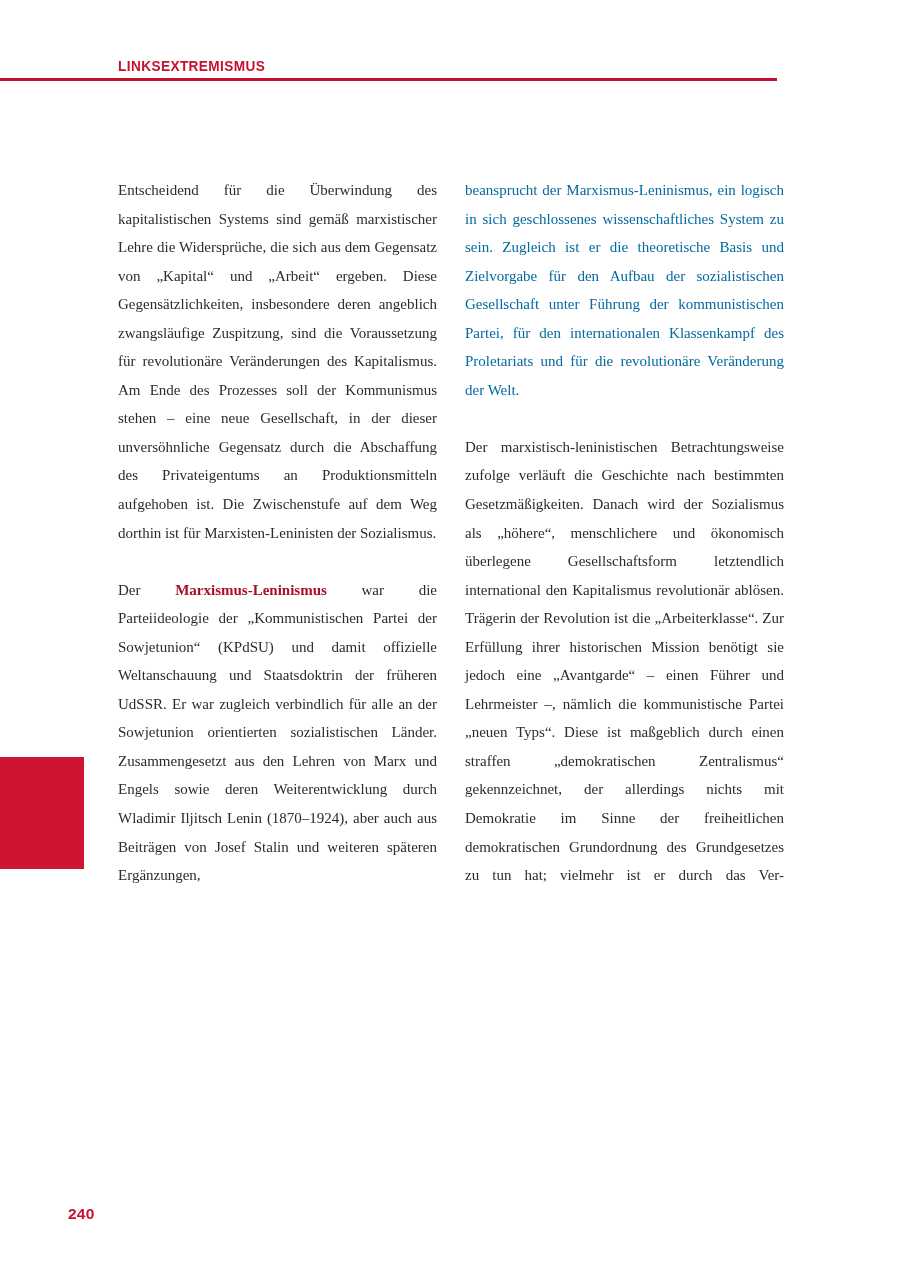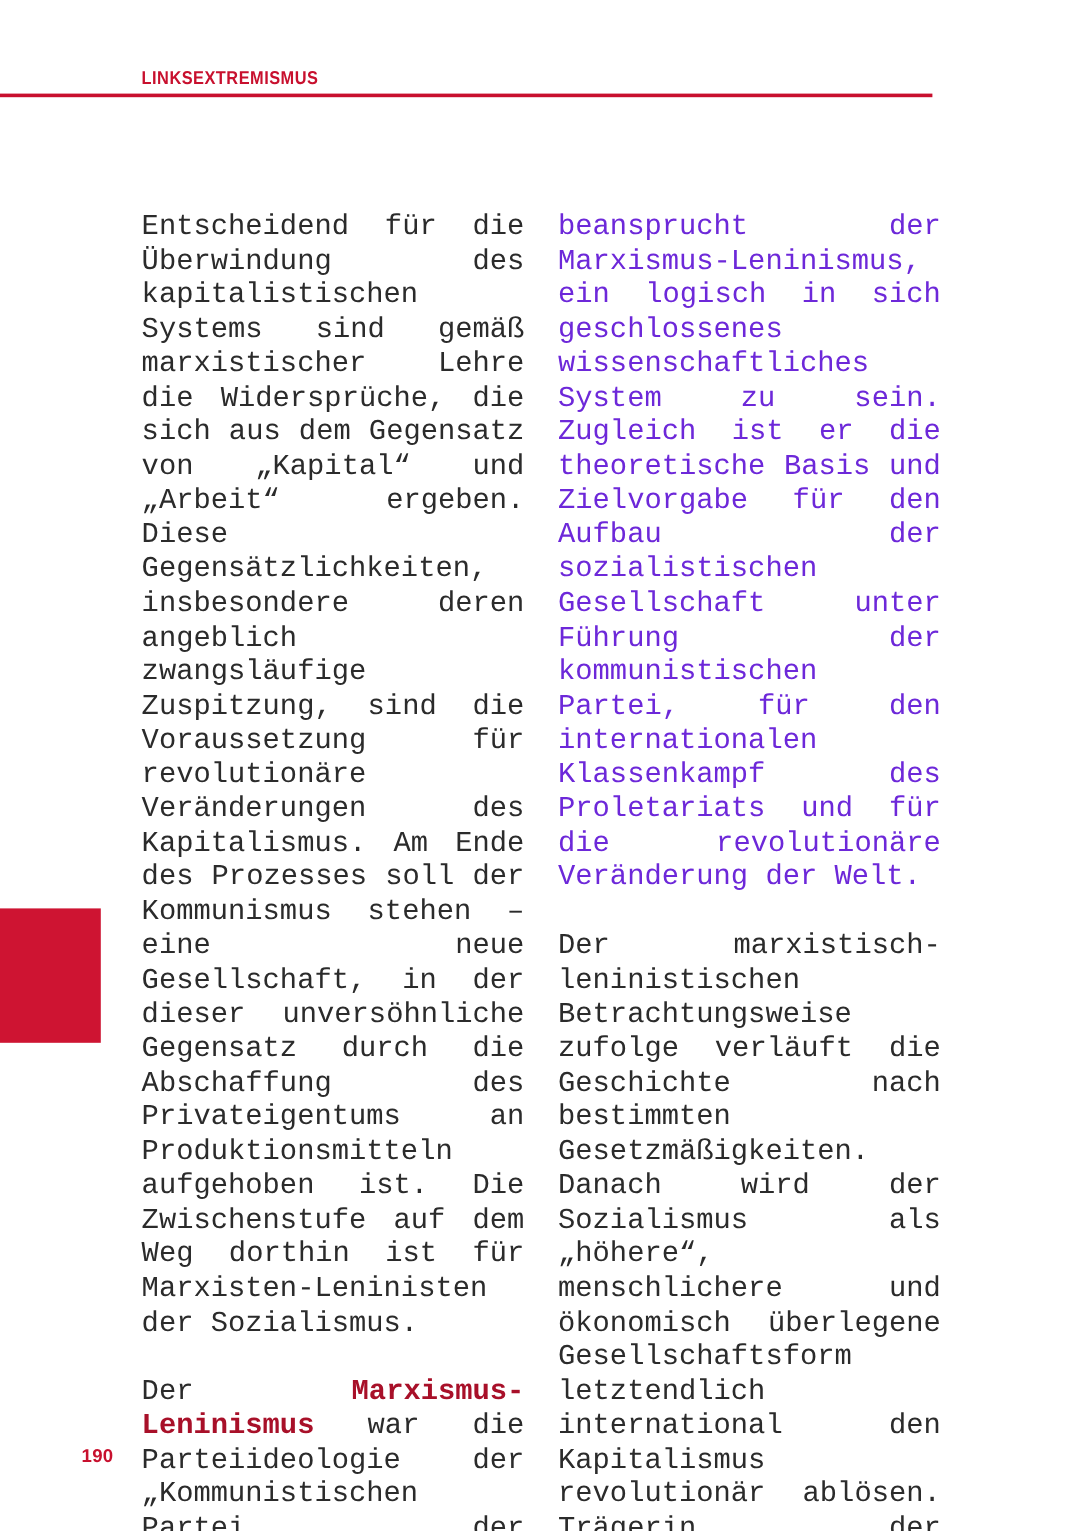--- a/index.html
+++ b/index.html
@@ -67,22 +67,22 @@
   .col {
     position: absolute;
     top: 0;
     width: 319px;
   }
   .col-left  { left: 0px; }
   .col-right { left: 347px; }
 
   .col p {
     margin: 0;
-    font-family: Liberation Mono, monospace;
-    font-size: 24px;
+    font-family: Liberation Serif, serif;
+    font-size: 15px;
     line-height: 28.55px;
     color: #2b2b2b;
     text-align: justify;
     text-justify: inter-word;
     hyphens: manual;
     -webkit-hyphens: manual;
   }
   .col p + p {
     margin-top: 28.55px;
   }
@@ -116,20 +116,20 @@
   <div class="head-rule" style="background: rgb(200, 16, 46);"></div>
 
   <div class="margin-tab" style="background: rgb(206, 20, 50);"></div>
 
   <div class="columns">
     <div class="col col-left">
         <p style="color: rgb(43, 43, 43);">Entscheidend für die Überwindung des kapitalistischen Systems sind gemäß marxistischer Lehre die Widersprüche, die sich aus dem Gegensatz von „Kapital“ und „Arbeit“ ergeben. Diese Gegensätzlichkeiten, insbesondere deren angeblich zwangsläufige Zuspitzung, sind die Voraussetzung für revolutionäre Veränderungen des Kapitalismus. Am Ende des Prozesses soll der Kommunismus stehen – eine neue Gesellschaft, in der dieser unversöhnliche Gegensatz durch die Abschaffung des Privateigentums an Produktionsmitteln aufgehoben ist. Die Zwischenstufe auf dem Weg dorthin ist für Marxisten-Leninisten der Sozialismus.</p>
         <p style="color: rgb(43, 43, 43);">Der <span class="term" style="color: rgb(168, 16, 41);">Marxismus-Leninismus</span> war die Parteiideologie der „Kommunistischen Partei der Sowjetunion“ (KPdSU) und damit offizielle Weltanschauung und Staatsdoktrin der früheren UdSSR. Er war zugleich verbindlich für alle an der Sowjetunion orientierten sozialistischen Länder. Zusammengesetzt aus den Lehren von Marx und Engels sowie deren Weiterentwicklung durch Wladimir Iljitsch Lenin (1870–1924), aber auch aus Beiträgen von Josef Stalin und weiteren späteren Ergänzungen,</p>
       </div>
     <div class="col col-right">
-        <p style="color: #6d28d9;">beansprucht der Marxismus-Leninismus, ein logisch in sich geschlossenes wissenschaftliches System zu sein. Zugleich ist er die theoretische Basis und Zielvorgabe für den Aufbau der sozialistischen Gesellschaft unter Führung der kommunistischen Partei, für den internationalen Klassenkampf des Proletariats und für die revolutionäre Veränderung der Welt.</p>
+        <p style="color: #0369a1;">beansprucht der Marxismus-Leninismus, ein logisch in sich geschlossenes wissenschaftliches System zu sein. Zugleich ist er die theoretische Basis und Zielvorgabe für den Aufbau der sozialistischen Gesellschaft unter Führung der kommunistischen Partei, für den internationalen Klassenkampf des Proletariats und für die revolutionäre Veränderung der Welt.</p>
         <p style="color: rgb(43, 43, 43);">Der marxistisch-leninistischen Betrachtungsweise zufolge verläuft die Geschichte nach bestimmten Gesetzmäßigkeiten. Danach wird der Sozialismus als „höhere“, menschlichere und ökonomisch überlegene Gesellschaftsform letztendlich international den Kapitalismus revolutionär ablösen. Trägerin der Revolution ist die „Arbeiterklasse“. Zur Erfüllung ihrer historischen Mission benötigt sie jedoch eine „Avantgarde“ – einen Führer und Lehrmeister –, nämlich die kommunistische Partei „neuen Typs“. Diese ist maßgeblich durch einen straffen „demokratischen Zentralismus“ gekennzeichnet, der allerdings nichts mit Demokratie im Sinne der freiheitlichen demokratischen Grundordnung des Grundgesetzes zu tun hat; vielmehr ist er durch das Ver-</p>
       </div>
   </div>
 
-  <div class="folio" style="color: rgb(200, 16, 46);">190</div>
+  <div class="folio" style="color: rgb(200, 16, 46);">240</div>
 
 </div>
 
 </body></html>

